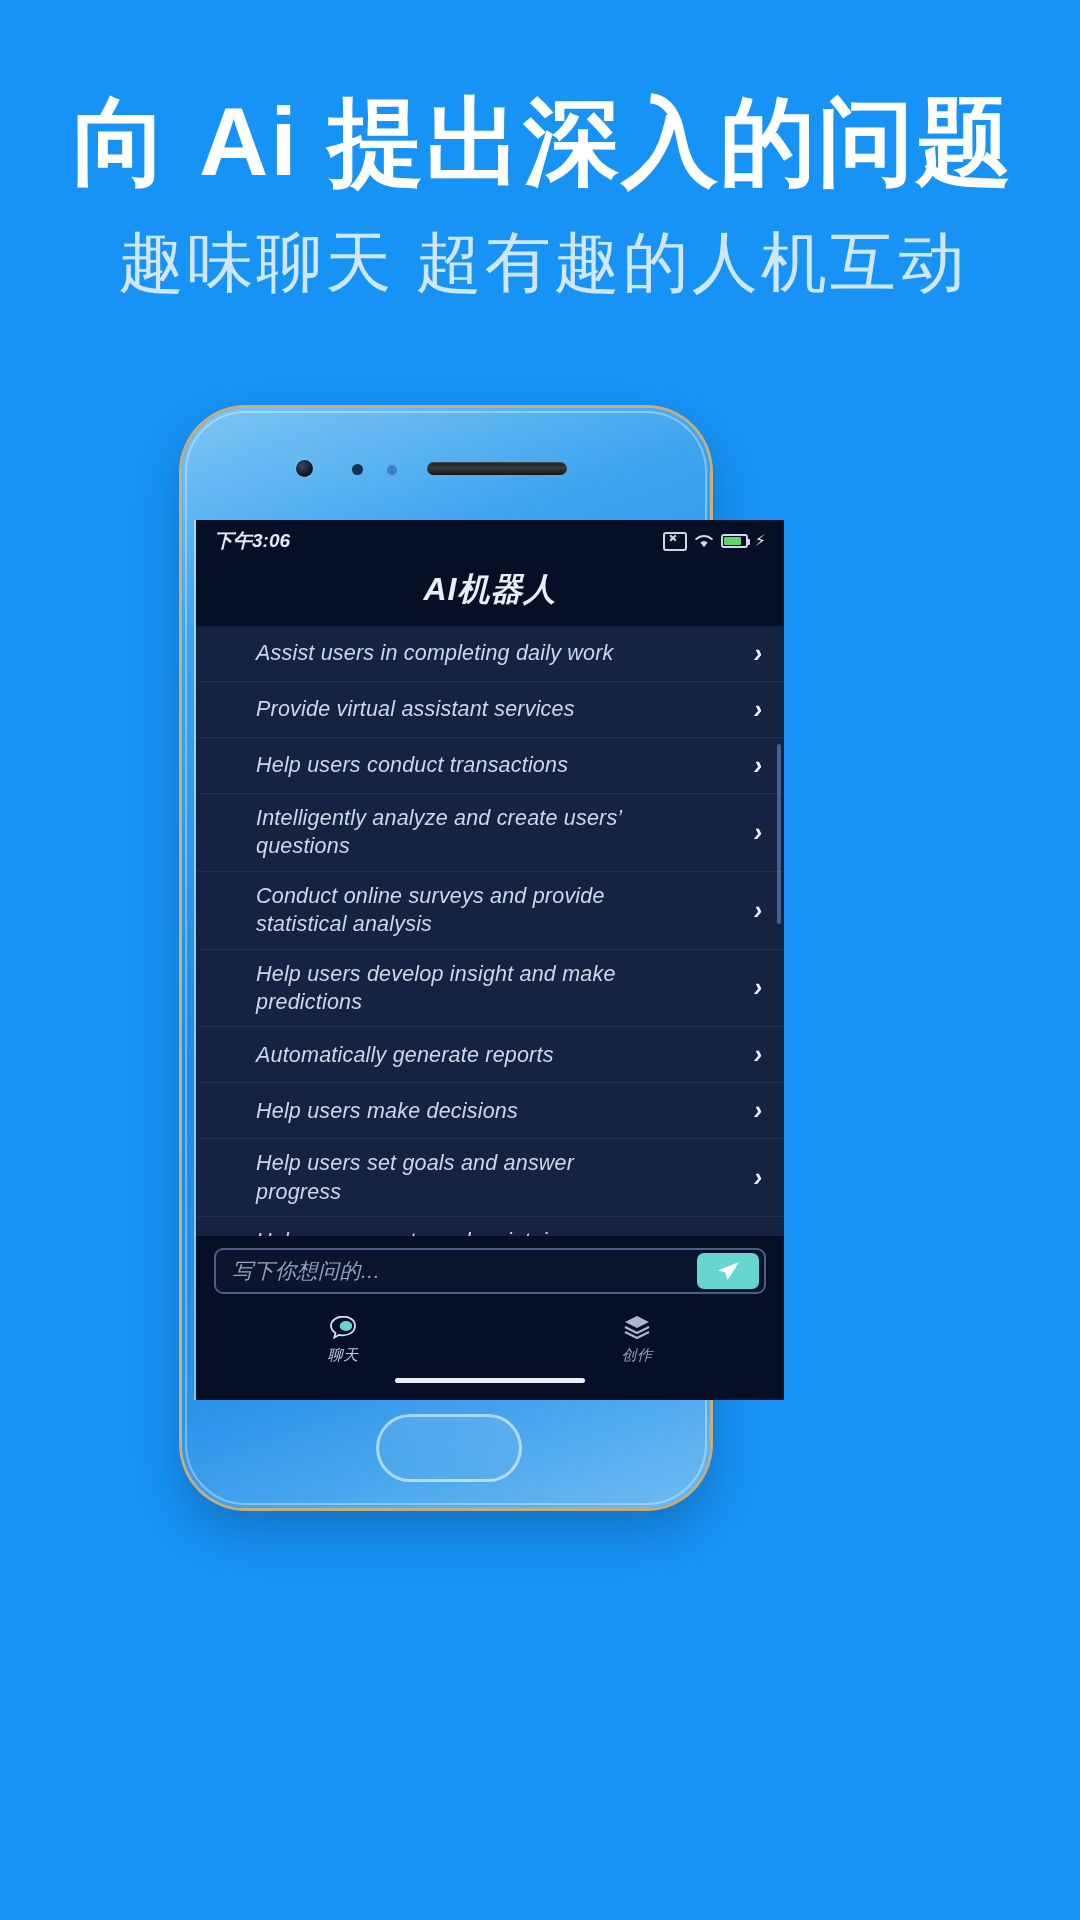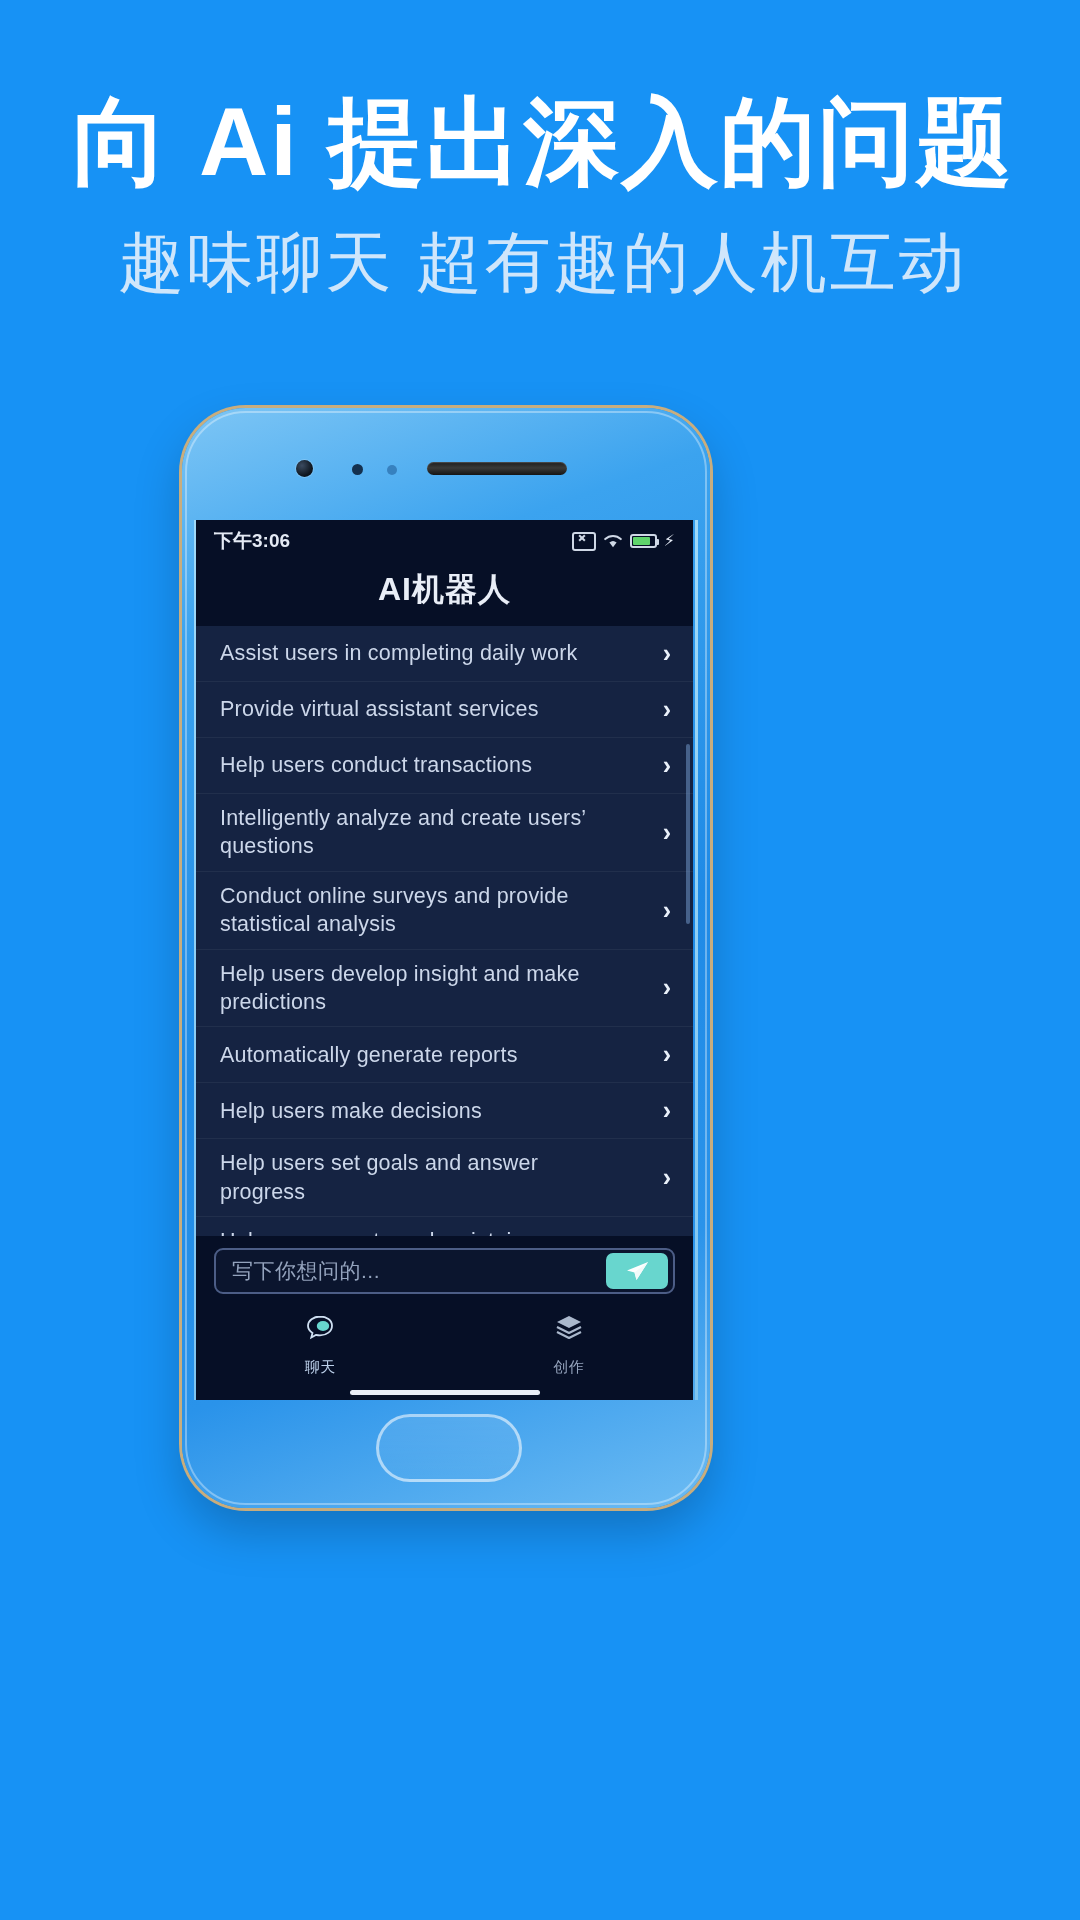--- a/index.html
+++ b/index.html
@@ -101,24 +101,25 @@
     border-radius: 7px;
     background: linear-gradient(180deg, #1c1c1c 0%, #3a3a38 45%, #151515 100%);
     box-shadow: inset 0 1px 1px rgba(255,255,255,0.2);
   }
 
   
   .screen {
     position: absolute;
     left: 14px;
     top: 112px;
-    width: 497px;
+    width: 588px;
     height: 880px;
     background: #060f26;
     overflow: hidden;
+    font-style: italic;
   }
   .screen-edge-l {
     position: absolute; left: 12px; top: 112px;
     width: 3px; height: 880px;
     background: linear-gradient(180deg, #9fd9f8, #7fc4ef);
   }
   .screen-edge-r {
     position: absolute; left: 513px; top: 112px;
     width: 3px; height: 880px;
     background: linear-gradient(180deg, #9fd9f8, #7fc4ef);
@@ -234,20 +235,21 @@
     box-sizing: border-box;
     border-bottom: 1px solid rgba(255,255,255,0.055);
   }
   .list-item:last-child { border-bottom: none; }
   .list-label {
     color: #ccd7ea;
     font-size: 21.5px;
     line-height: 1.32;
     max-width: 380px;
     letter-spacing: 0.2px;
+    margin-left: 36px;
   }
   .chev {
     color: #e9f0fa;
     font-size: 25px;
     font-weight: bold;
     line-height: 1;
     flex: 0 0 auto;
     margin-left: 14px;
   }
 
@@ -294,21 +296,20 @@
     flex: 1;
     display: flex;
     flex-direction: column;
     align-items: center;
     gap: 4px;
   }
   .tab-label {
     font-size: 15px;
     color: #93a2bb;
     letter-spacing: 0.5px;
-    margin-top: 12px;
   }
   .tab.active .tab-label { color: #bcd0ea; }
   .tab-icon { height: 30px; display: flex; align-items: center; justify-content: center; }
 
   .home-indicator {
     height: 22px;
     background: #060f26;
     display: flex;
     align-items: center;
     justify-content: center;

